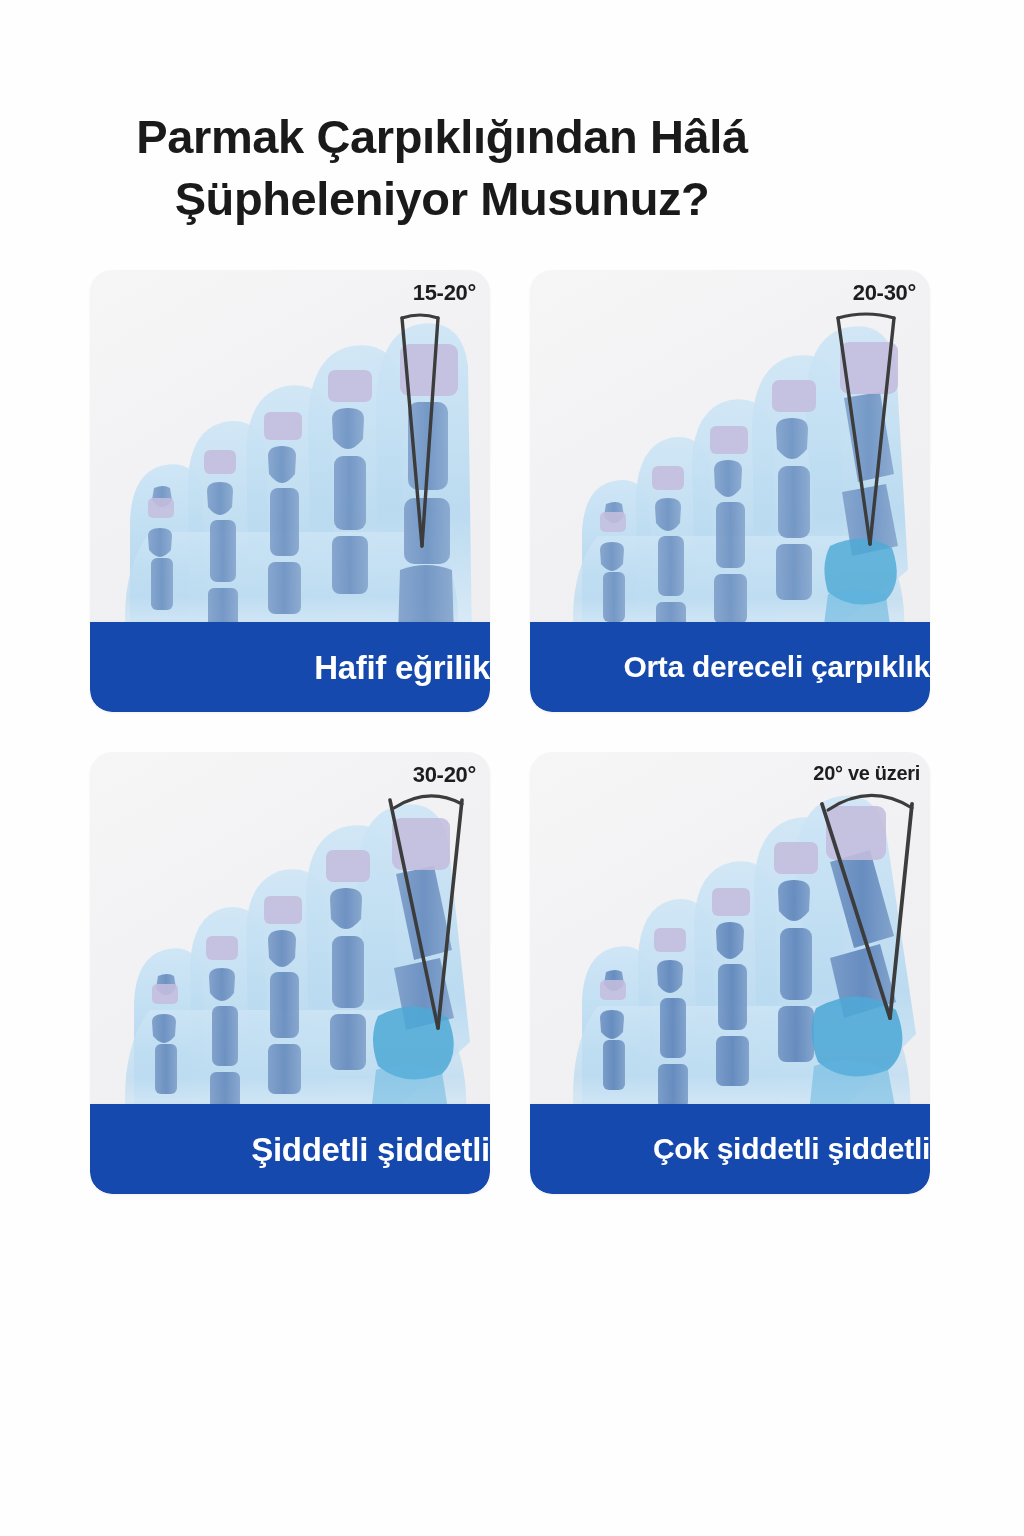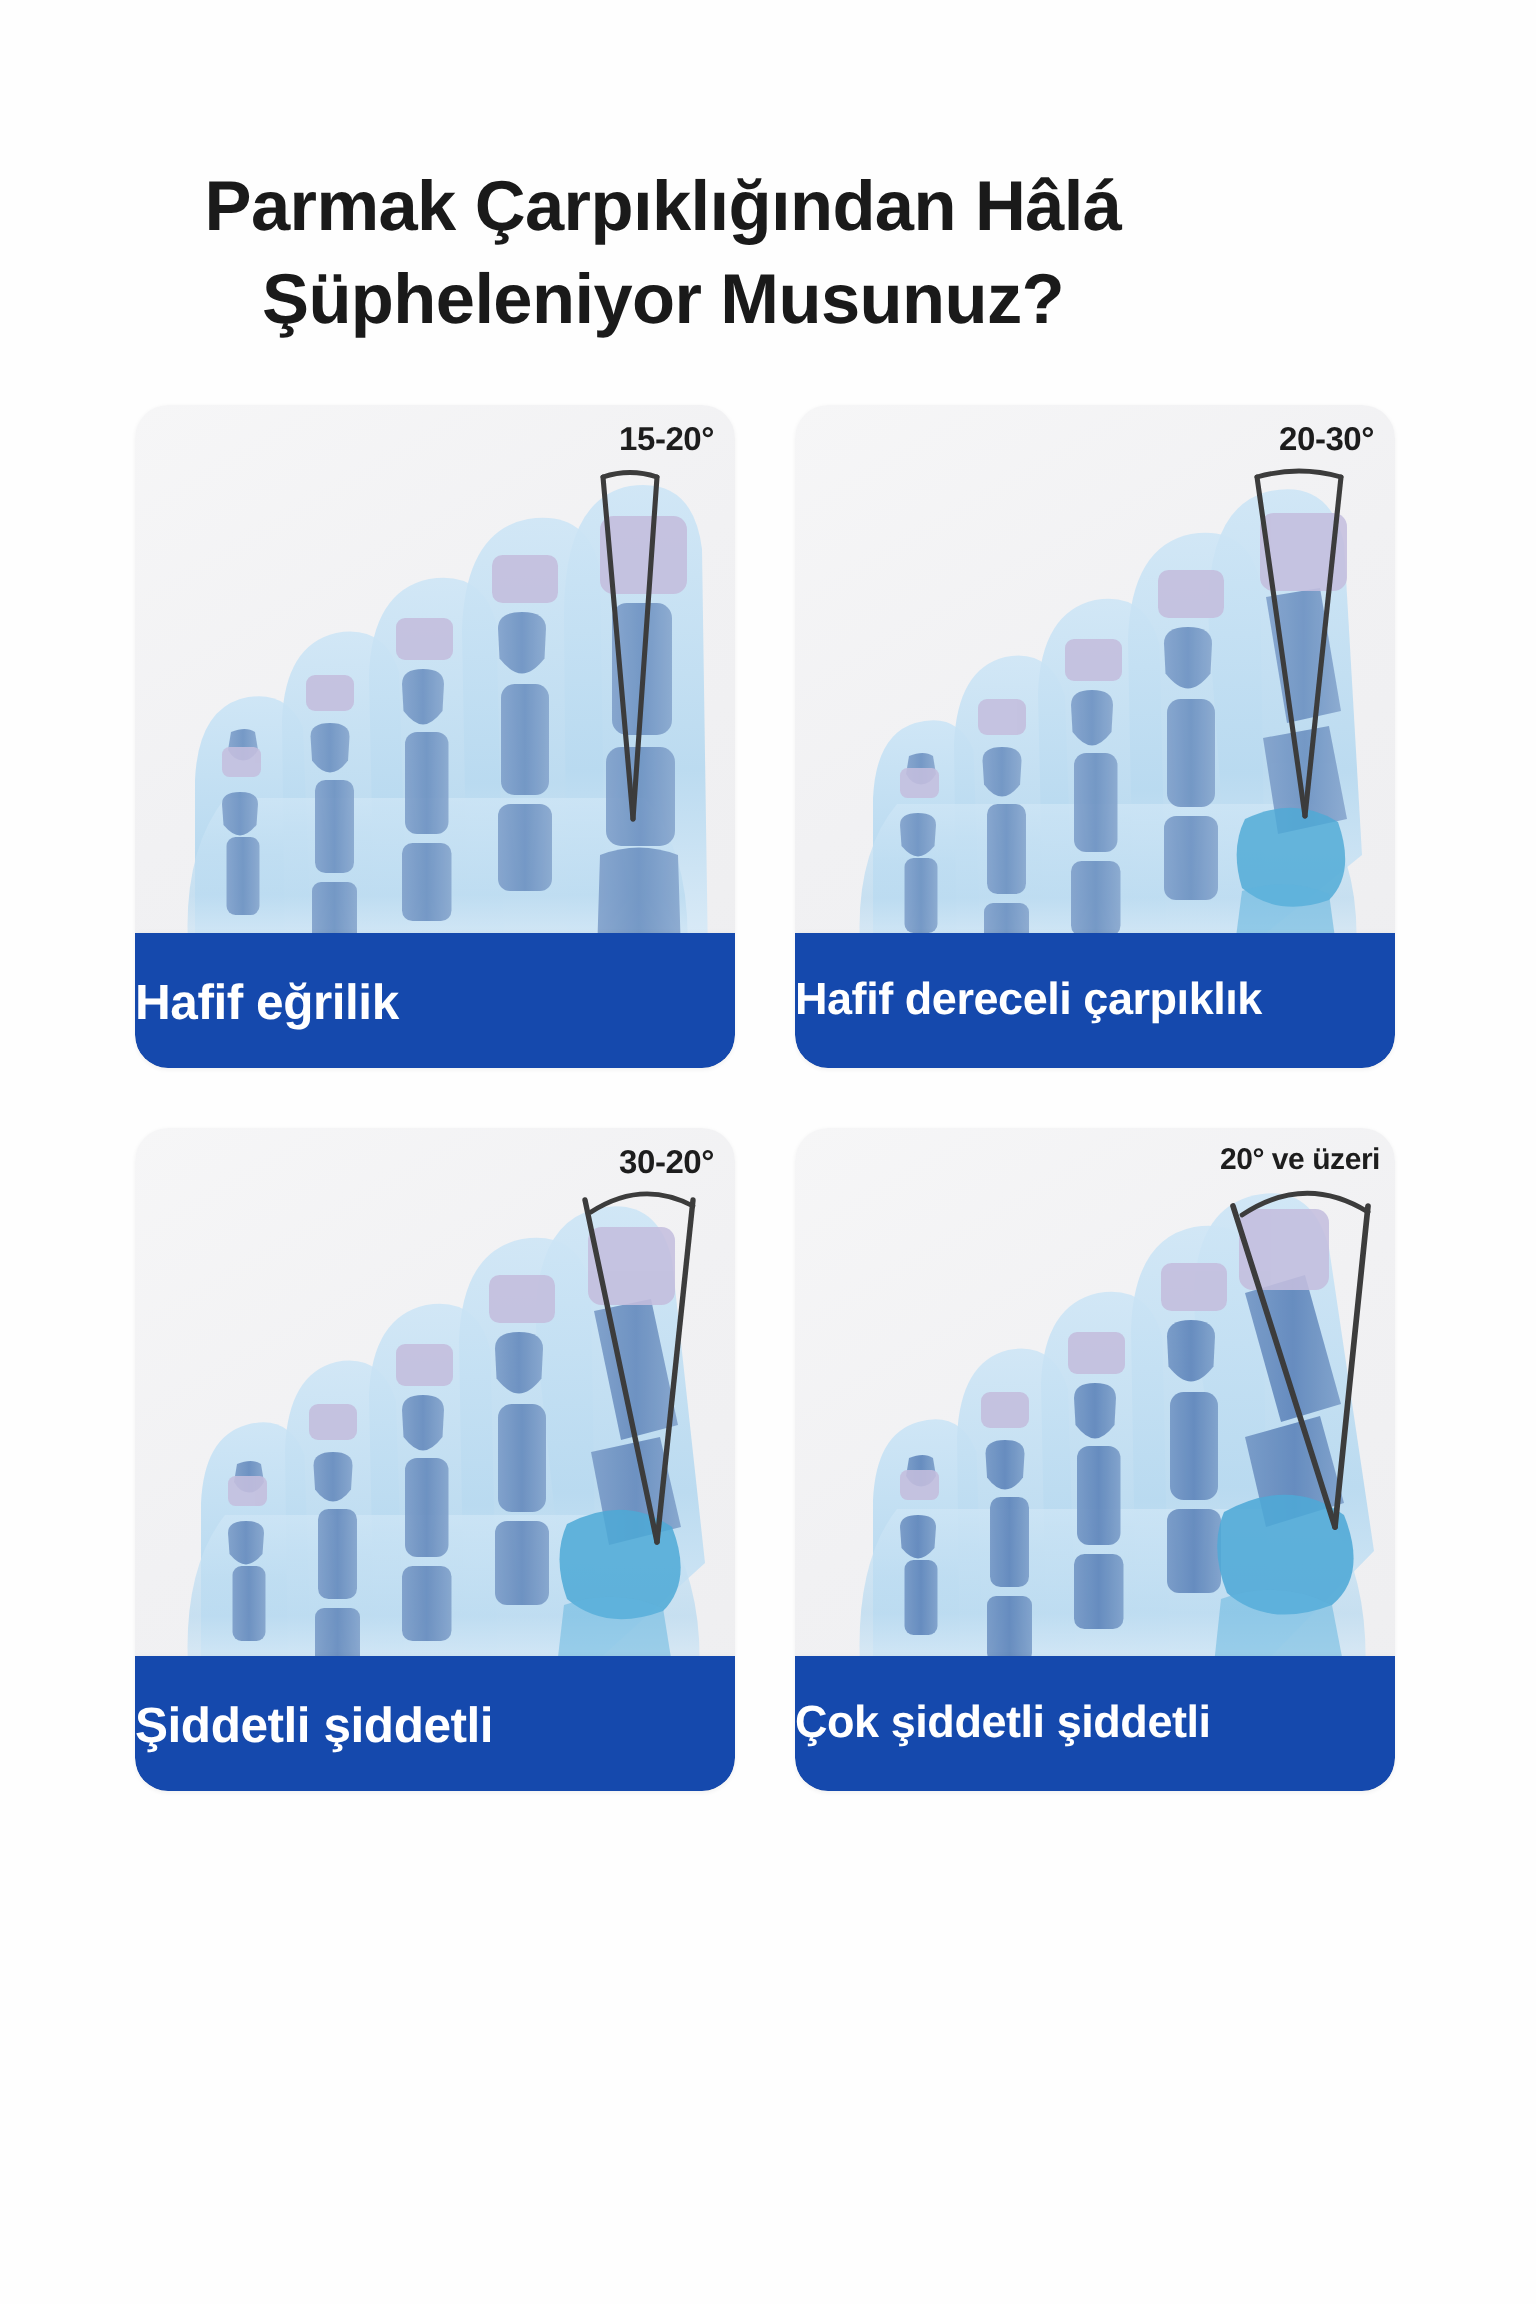--- a/index.html
+++ b/index.html
@@ -97,21 +97,21 @@
   .banner {
     position:absolute;
     left:0;
     bottom:0;
     width:400px;
     height:90px;
     background:#1549ad;
     border-radius:0 0 22px 22px;
     display:flex;
     align-items:center;
-    justify-content:flex-start;
+    justify-content:flex-end;
     box-shadow:0 3px 6px rgba(0,0,0,0.12);
   }
   .banner-text {
     color:#ffffff;
     font-size:33px;
     font-weight:bold;
     letter-spacing:-0.3px;
     text-align:center;
     line-height:1;
     white-space:nowrap;
@@ -243,21 +243,21 @@
       </div>
       <div class="gauge">
         <svg viewBox="0 0 120 280" xmlns="http://www.w3.org/2000/svg">
           <path d="M66 266 L34 40" stroke="#3c3c3c" stroke-width="3.4" fill="none" stroke-linecap="round"></path>
           <path d="M66 266 L90 40" stroke="#3c3c3c" stroke-width="3.4" fill="none" stroke-linecap="round"></path>
           <path d="M34 40 Q62 32 90 40" stroke="#3c3c3c" stroke-width="3.2" fill="none" stroke-linecap="round"></path>
         </svg>
       </div>
       <div class="angle-label">20-30°</div>
       <div class="banner">
-        <span class="banner-text tight">Hafif dereceli çarpıklık</span>
+        <span class="banner-text tight">Orta dereceli çarpıklık</span>
       </div>
     </div>
 
     <div class="card">
       <div class="xray">
         <svg viewBox="0 0 400 370" xmlns="http://www.w3.org/2000/svg">
           <defs>
             <linearGradient id="soft3" x1="0" y1="0" x2="0" y2="1">
               <stop offset="0%" stop-color="#cfe6f6"></stop>
               <stop offset="60%" stop-color="#b9daf0"></stop>

